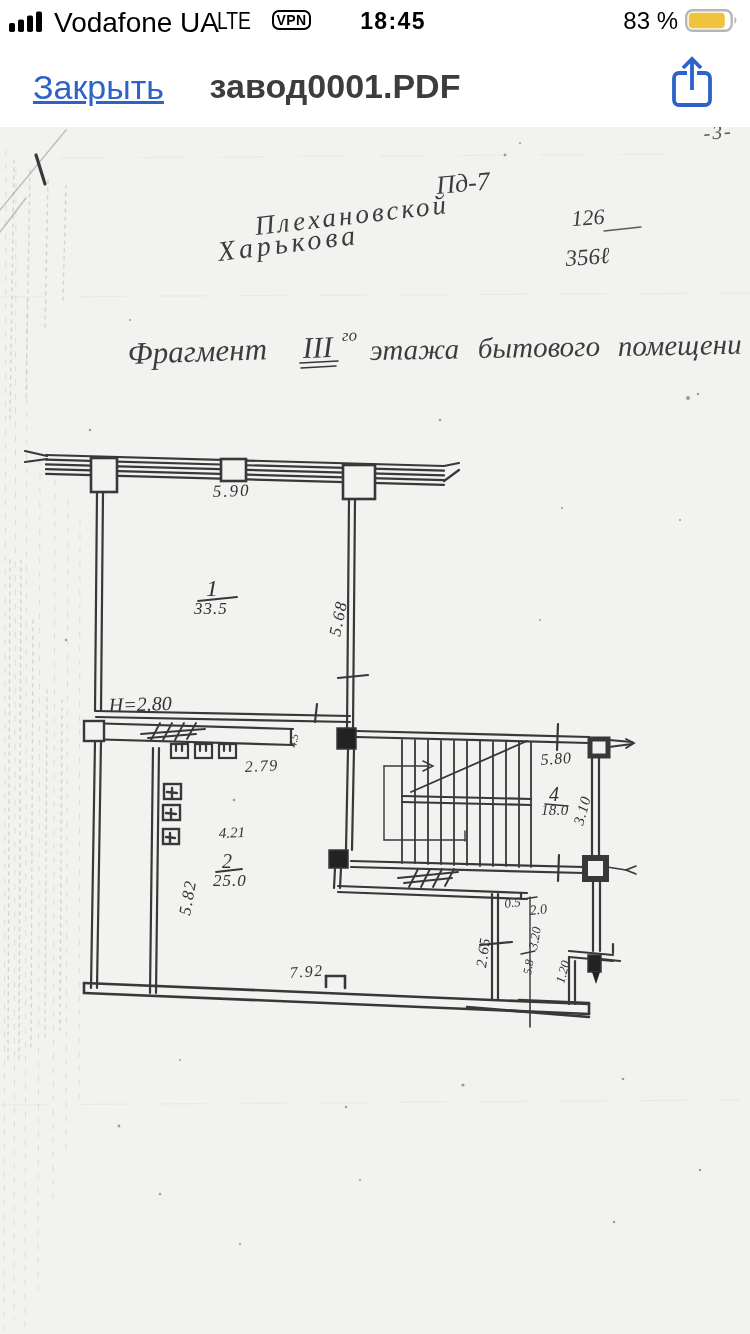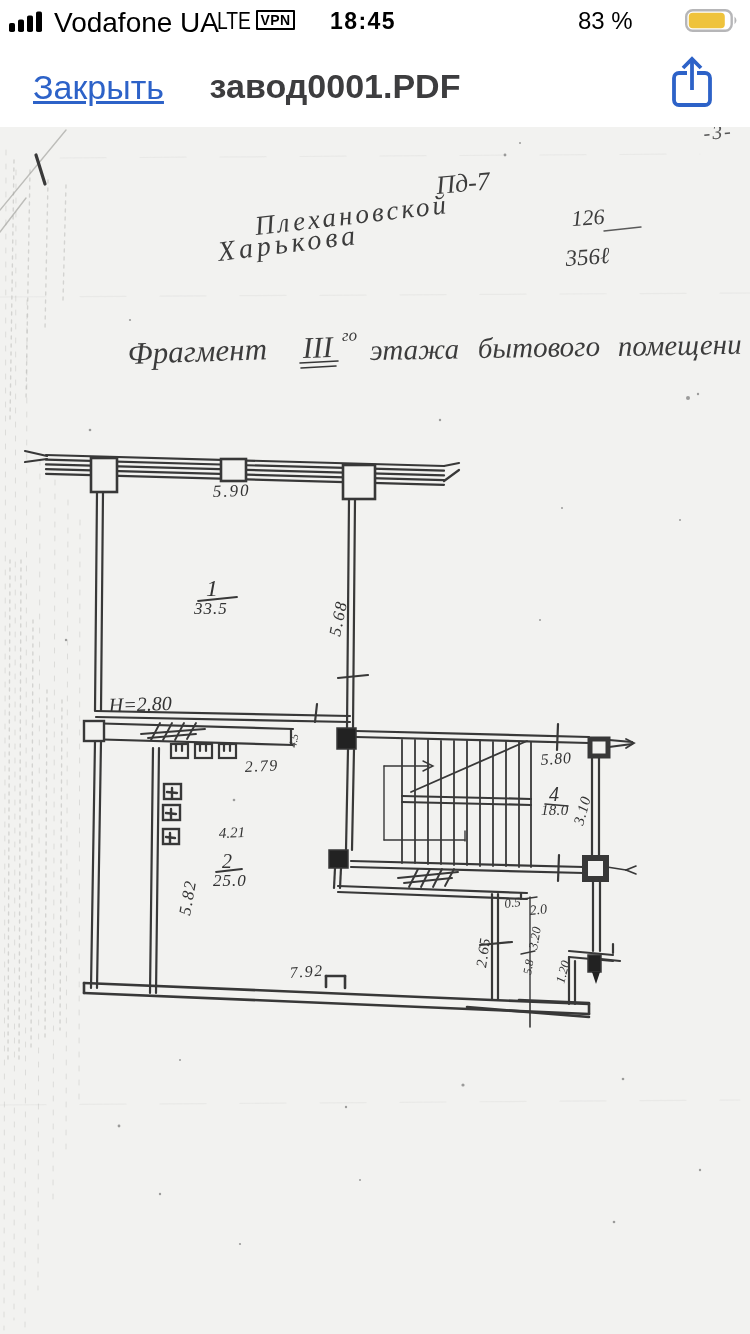--- a/index.html
+++ b/index.html
@@ -16,26 +16,26 @@
   <rect x="0" y="12" width="6" height="9" rx="1.8" fill="#000"></rect>
   <rect x="9" y="8.5" width="6" height="12.5" rx="1.8" fill="#000"></rect>
   <rect x="18" y="4.5" width="6" height="16.5" rx="1.8" fill="#000"></rect>
   <rect x="27" y="0.5" width="6" height="20.5" rx="1.8" fill="#000"></rect>
 </svg>
 
 <div class="abs" style="left:54px;top:7px;font-size:28px;color:#000;">Vodafone UA</div>
 
 <div class="abs" style="left:217px;top:8px;font-size:23px;color:#000;transform:scaleX(0.84);transform-origin:0 0;">LTE</div>
 
-<div class="abs" style="left:256px;top:10px;width:35px;height:16px;border:2.3px solid #000;border-radius:1px;
+<div class="abs" style="left:272px;top:10px;width:35px;height:16px;border:2.3px solid #000;border-radius:7px;
      font-size:14px;font-weight:bold;letter-spacing:0.4px;color:#000;text-align:center;line-height:16px;">VPN</div>
 
-<div class="abs" style="left:330px;top:8px;width:96px;text-align:left;font-size:23px;font-weight:600;letter-spacing:1.4px;color:#000;">18:45</div>
-
-<div class="abs" style="left:578px;top:7px;width:100px;text-align:left;font-size:24px;color:#000;">83 %</div>
+<div class="abs" style="left:330px;top:8px;width:96px;text-align:right;font-size:23px;font-weight:600;letter-spacing:1.4px;color:#000;">18:45</div>
+
+<div class="abs" style="left:578px;top:7px;width:100px;text-align:right;font-size:24px;color:#000;">83 %</div>
 
 <svg class="abs" style="left:685px;top:9px;" width="55" height="23" viewBox="0 0 55 23">
   <rect x="1.2" y="1.2" width="45.5" height="20.5" rx="6.5" fill="none" stroke="#b6b6b8" stroke-width="2.4"></rect>
   <rect x="3.8" y="3.8" width="36" height="15.4" rx="4" fill="#efc33c"></rect>
   <path d="M49.5 7.5 q4 3.9 0 7.8 z" fill="#b6b6b8"></path>
 </svg>
 
 <div class="abs" style="left:33px;top:68px;font-size:34px;color:#2d62c8;text-decoration:underline;">Закрыть</div>
 
 <div class="abs" style="left:0;top:67px;width:670px;text-align:center;font-size:34px;font-weight:600;color:#3d3d3f;">завод0001.PDF</div>

